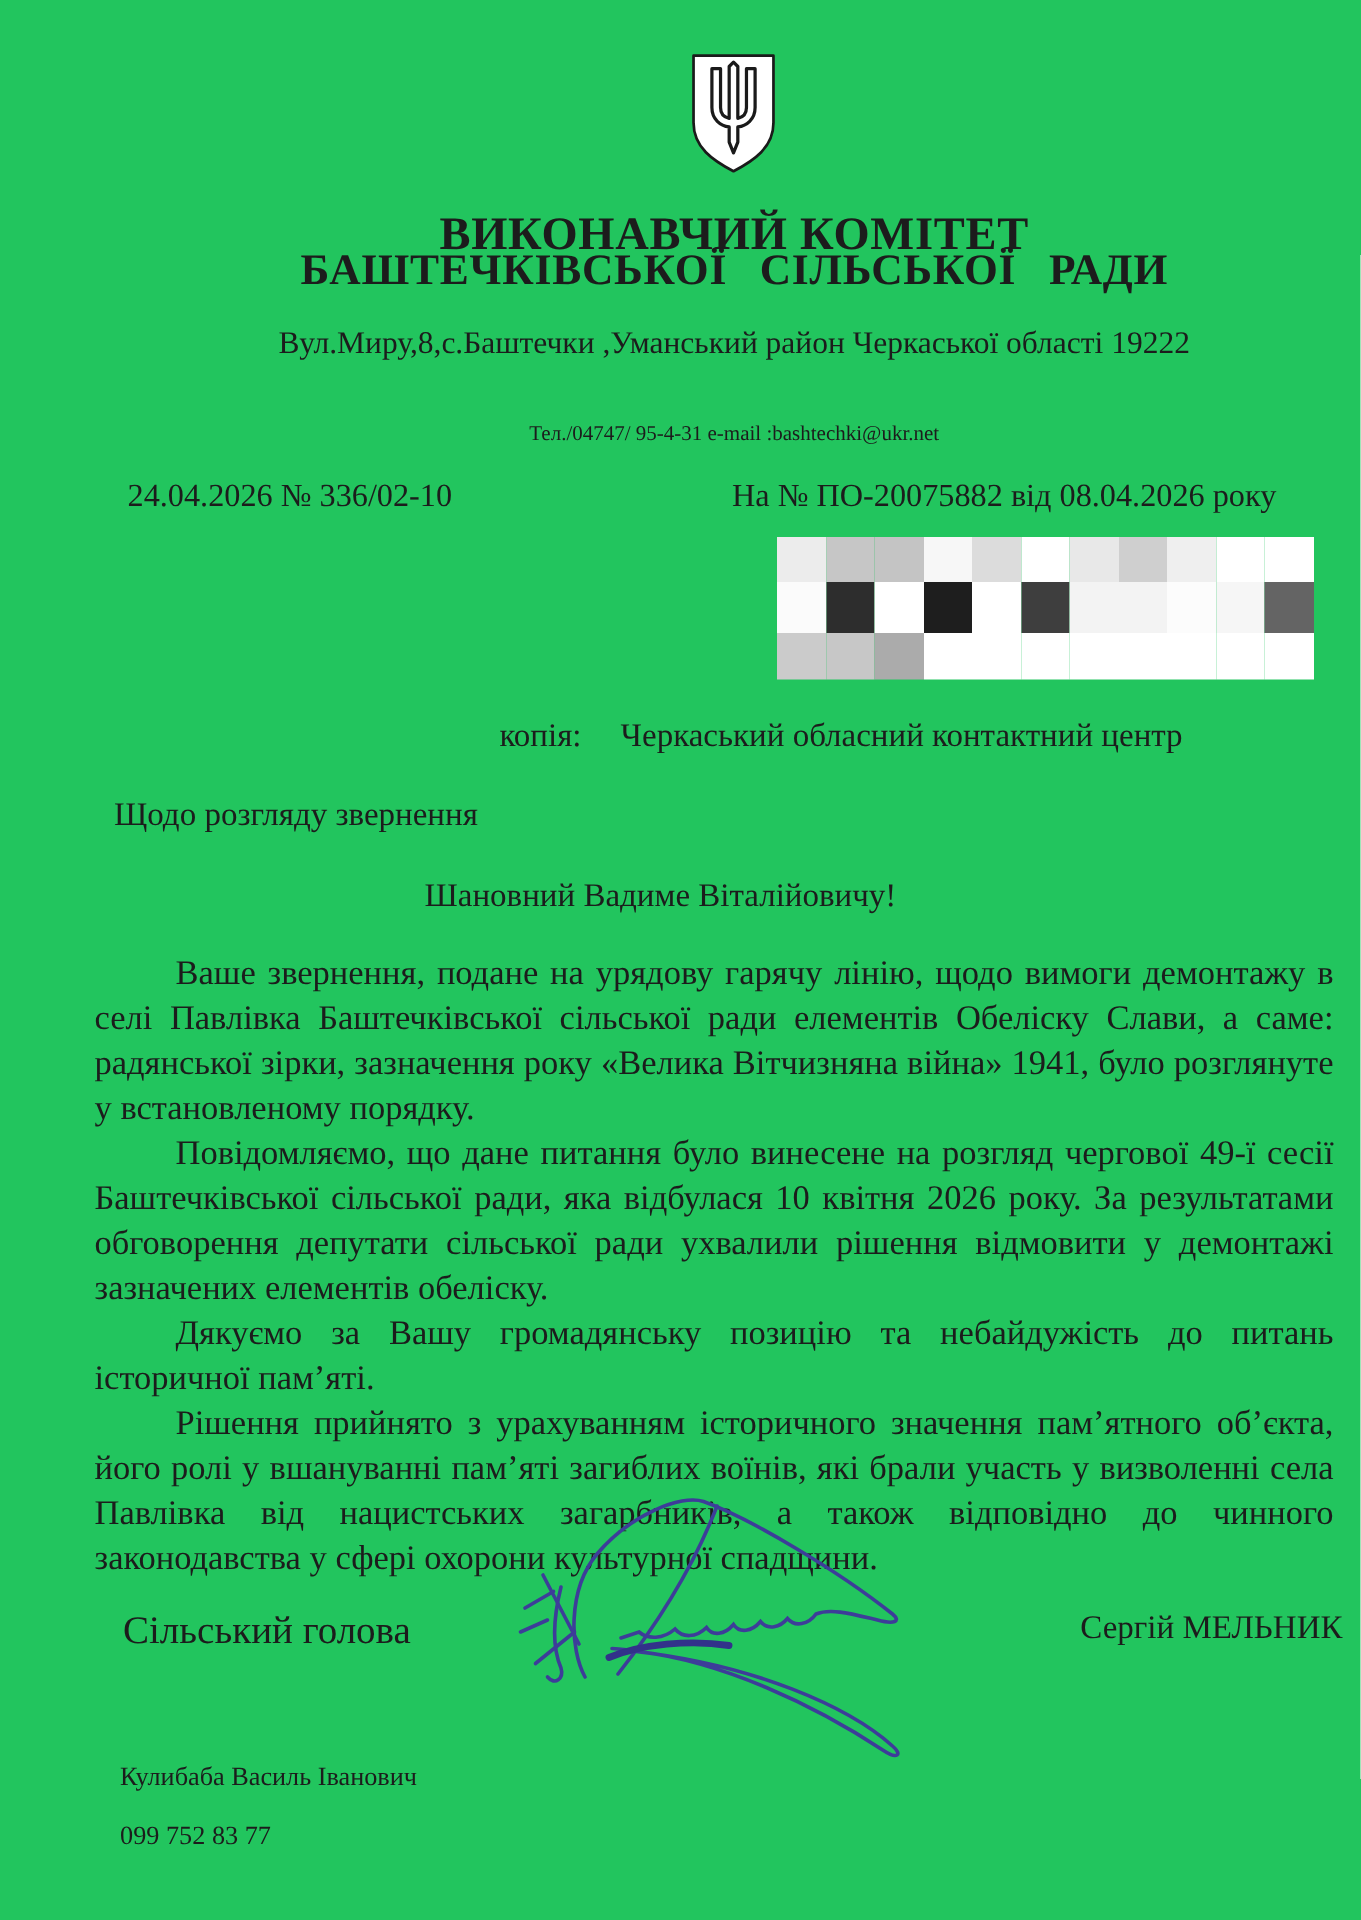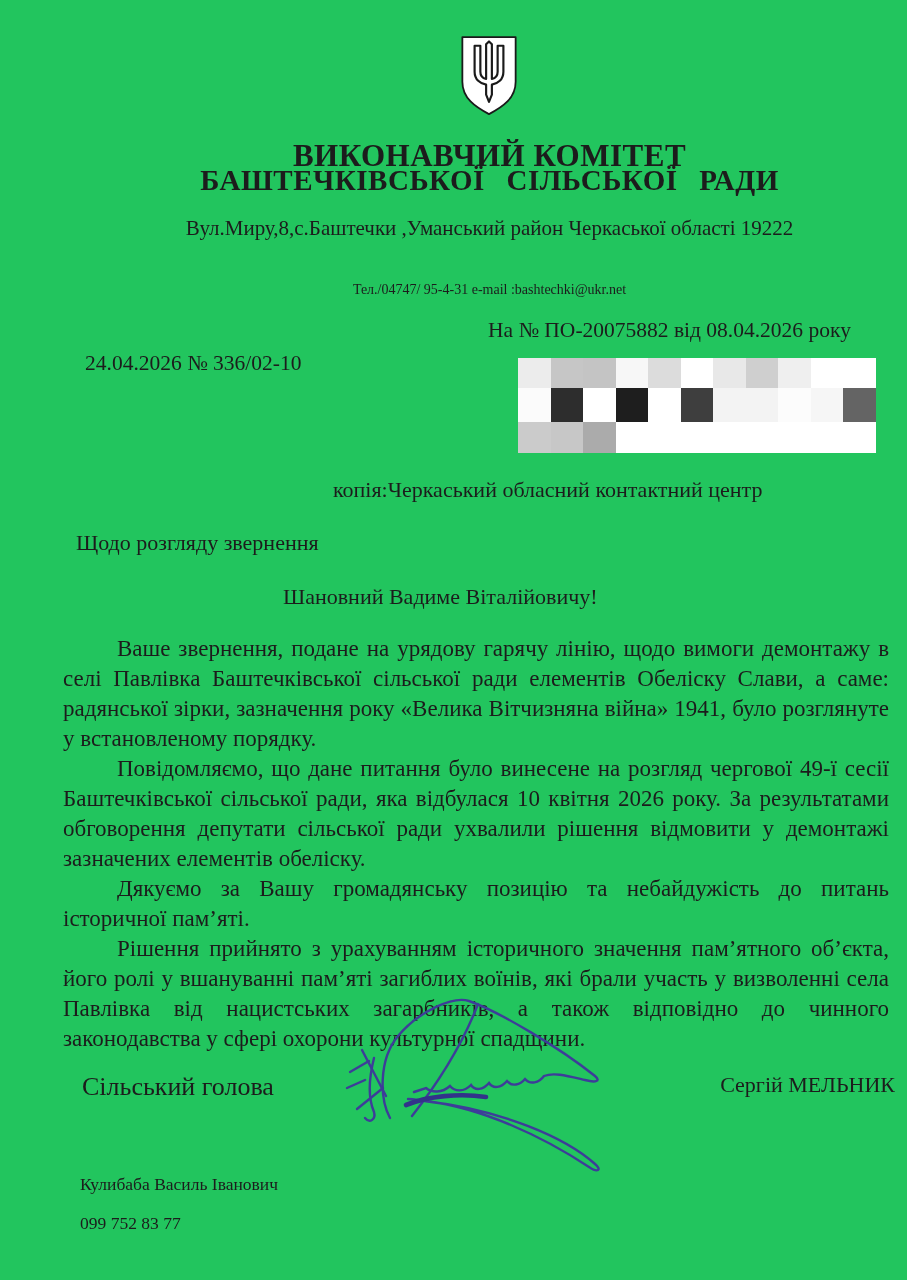--- a/index.html
+++ b/index.html
@@ -14,33 +14,33 @@
   .abs{position:absolute;}
   .centered{left:72px;right:0;text-align:center;}
 
   .emblem{left:453px;top:34px;width:72px;height:84px;}
 
   .org1{top:138px;font-size:31px;font-weight:bold;letter-spacing:.5px;}
   .org2{top:164px;font-size:29px;font-weight:bold;letter-spacing:.5px;word-spacing:14px;}
   .address{top:216px;font-size:21px;}
   .contact{top:242px;font-size:14px;margin-top:40px;}
 
-  .ref-out{left:85px;top:318px;font-size:21.5px;margin-top:33px;}
+  .ref-out{left:85px;top:318px;font-size:21.5px;}
   .ref-in{left:488px;top:318px;font-size:21.5px;}
 
   .redaction{
     left:518px;top:358px;width:358px;height:95px;
     display:grid;
     grid-template-columns:repeat(11,1fr);
     grid-template-rows:30px 34px 31px;
   }
   .redaction div{width:100%;height:100%;}
 
   .copy-line{left:333px;top:477px;font-size:22px;}
-  .copy-line .val{}
+  .copy-line .val{margin-left:26px;}
 
   .subject{left:76px;top:530px;font-size:22px;}
   .salutation{left:283px;top:584px;font-size:22px;}
 
   .body-text{left:63px;width:826px;top:634px;}
   .body-text p{
     margin:0;
     font-size:23px;
     line-height:30px;
     text-align:justify;

